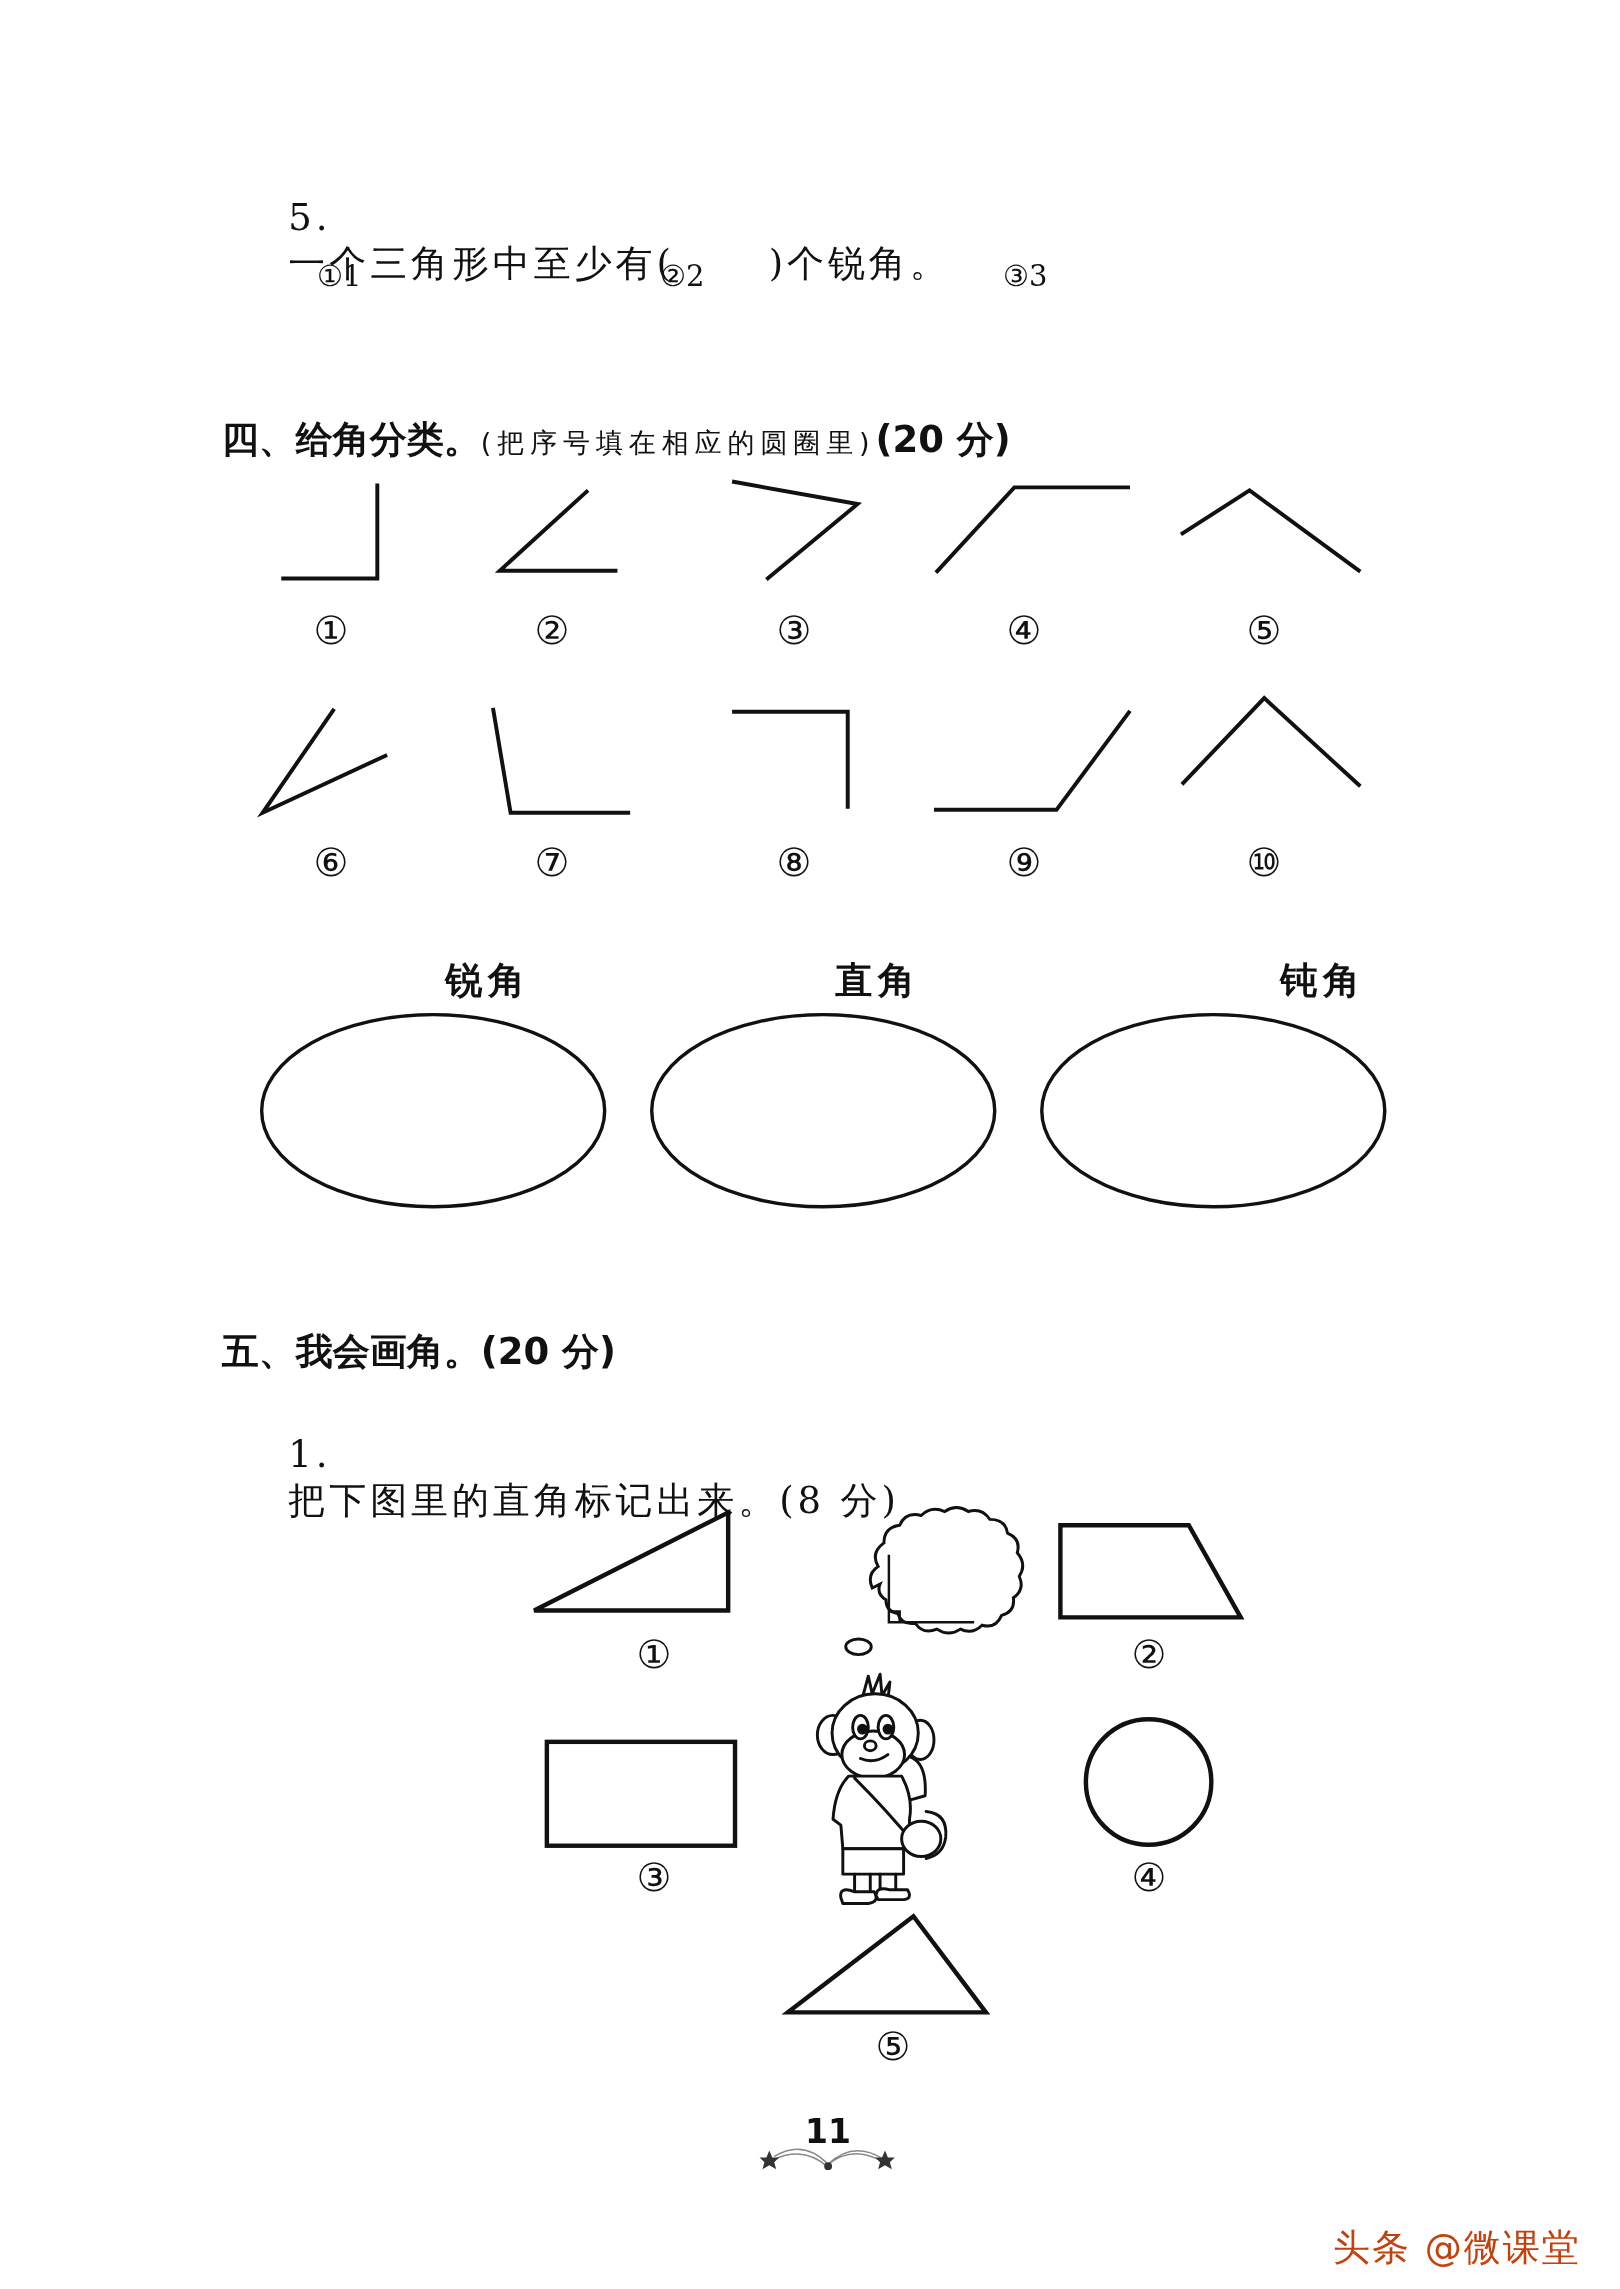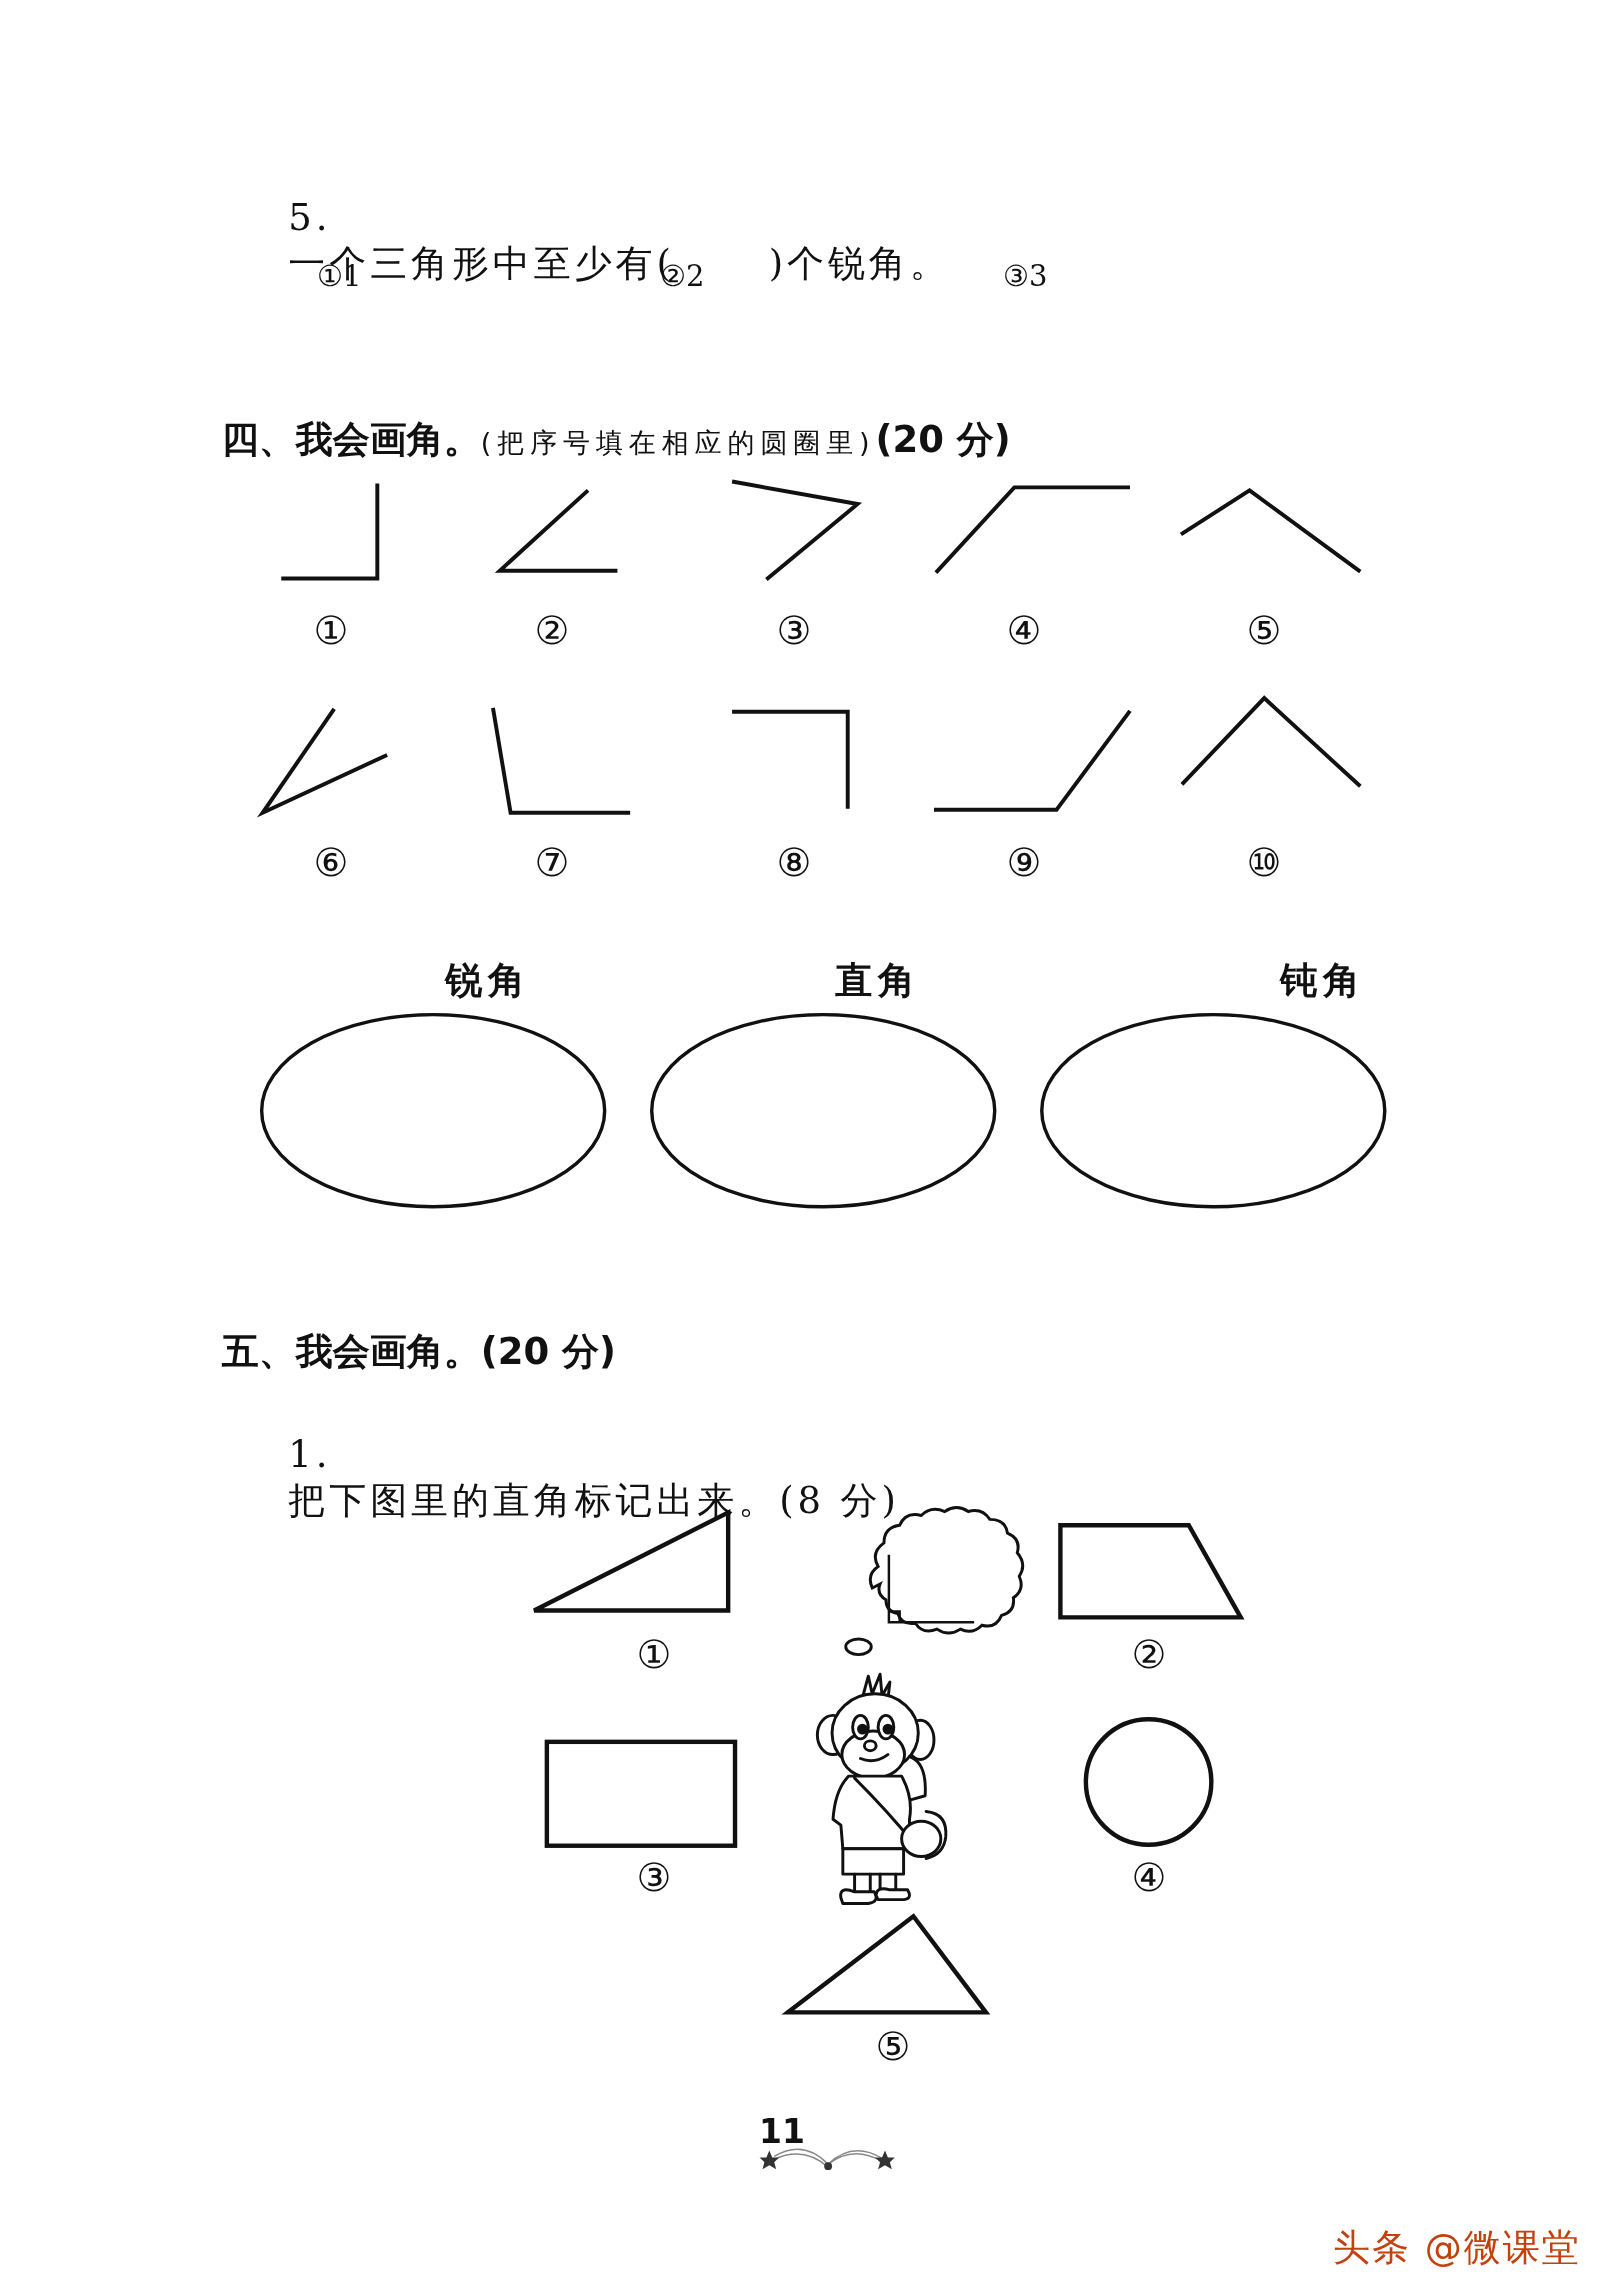--- a/index.html
+++ b/index.html
@@ -27,21 +27,21 @@
   <span>①</span><span>1</span>
 </div>
 <div class="abs opt" style="left:660px; top:259px;">
   <span>②</span><span>2</span>
 </div>
 <div class="abs opt" style="left:1003px; top:259px;">
   <span>③</span><span>3</span>
 </div>
 
 <div class="abs heading" style="left:196px; top:372px;">
-  <span>四、我会画角。</span><span class="sub">(把序号填在相应的圆圈里)</span><span>(20 分)</span>
+  <span>四、给角分类。</span><span class="sub">(把序号填在相应的圆圈里)</span><span>(20 分)</span>
 </div>
 
 <svg class="full" width="1620" height="2290" viewBox="0 0 1653 2336">
   <g stroke="#111" stroke-width="4" fill="none" stroke-linecap="butt" stroke-linejoin="miter">
 
     <polyline points="287,590 385,590 385,493"></polyline>
     <polyline points="600,500 510,582 630,582"></polyline>
     <polyline points="747,491 875,514 782,591"></polyline>
     <polyline points="955,584 1035,497 1153,497"></polyline>
     <polyline points="1205,545 1275,500 1388,583"></polyline>
@@ -157,16 +157,16 @@
   <span>1.</span>
   <span>把下图里的直角标记出来。</span><span>(8 分)</span>
 </div>
 
 <div class="abs num-label" style="left:615px; top:1632px;">①</div>
 <div class="abs num-label" style="left:1110px; top:1632px;">②</div>
 <div class="abs num-label" style="left:615px; top:1855px;">③</div>
 <div class="abs num-label" style="left:1110px; top:1855px;">④</div>
 <div class="abs num-label" style="left:854px; top:2024px;">⑤</div>
 
-<div class="abs page-num" style="left:733px; top:2112px;">11</div>
+<div class="abs page-num" style="left:779px; top:2112px;">11</div>
 
 <div class="abs watermark" style="left:1333px; top:2223px;">头条 @微课堂</div>
 
 
 </body></html>

